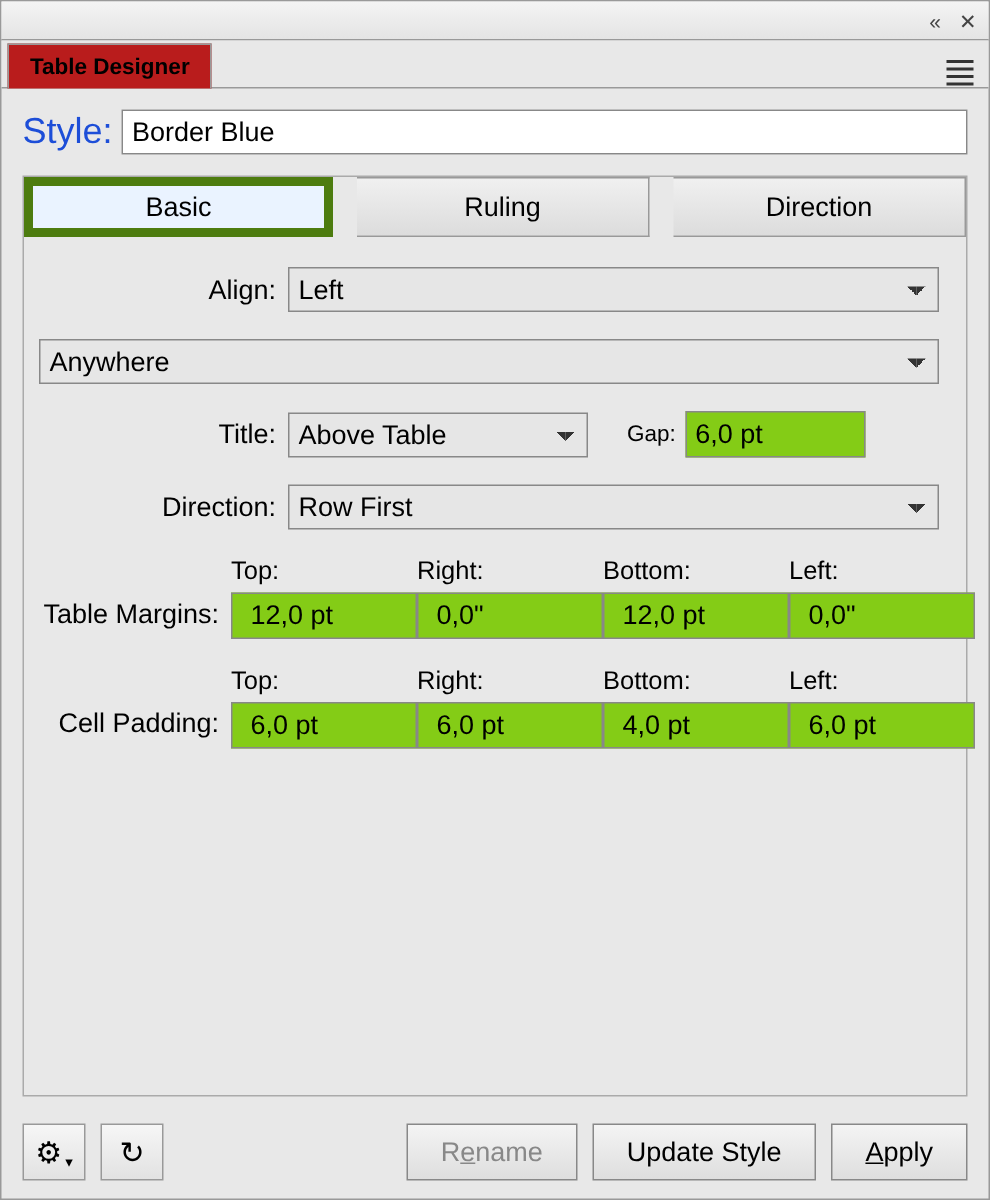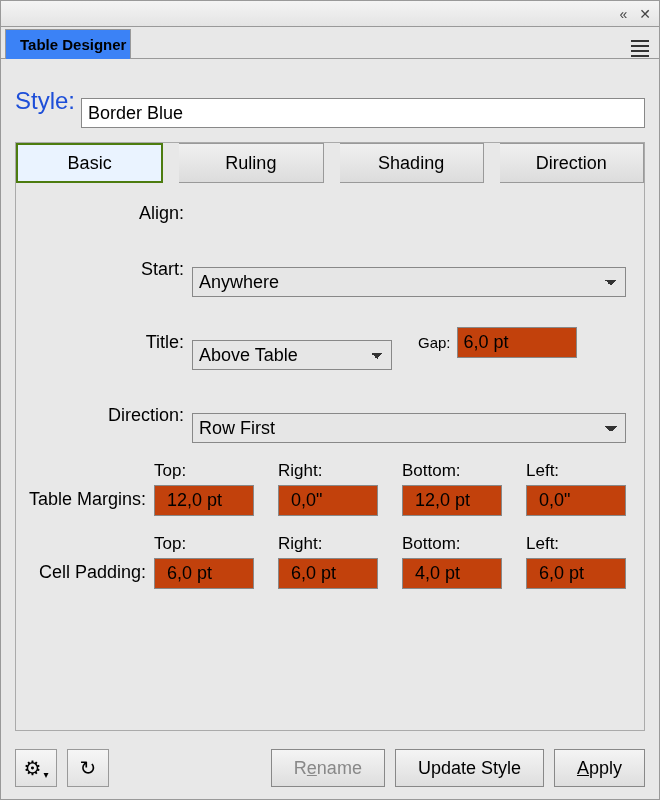--- a/index.html
+++ b/index.html
@@ -1,47 +1,47 @@
 <!DOCTYPE html>
 <html><head>
 <meta charset="utf-8">
 <style>
 * { box-sizing: border-box; margin: 0; padding: 0; font-family: "Segoe UI", Tahoma, sans-serif; }
 body { background: #e8e8e8; width: 660px; height: 800px; overflow: hidden; }
 .panel { width: 660px; height: 800px; background: #e8e8e8; border: 1px solid #999; display: flex; flex-direction: column; }
 .titlebar { height: 26px; background: linear-gradient(#f4f4f4,#e4e4e4); border-bottom: 1px solid #999; display: flex; justify-content: flex-end; align-items: center; padding: 0 8px; gap: 12px; }
 .titlebar .glyph { font-size: 14px; color: #444; cursor: default; }
 .tabbar { height: 32px; display: flex; align-items: flex-end; border-bottom: 1px solid #999; background: #e8e8e8; padding-left: 4px; }
-.panel-tab { padding: 6px 4px 6px 14px; font-weight: bold; font-size: 15px; background: #3b82f6; border: 1px solid #999; border-bottom: none; position: relative; top: 1px; }
+.panel-tab { padding: 6px 14px 6px 14px; font-weight: bold; font-size: 15px; background: #b91c1c; border: 1px solid #999; border-bottom: none; position: relative; top: 1px; }
 .tabbar-spacer { flex: 1; border-bottom: 1px solid transparent; display:flex; justify-content:flex-end; align-items:center; padding-right:10px;}
 .menu-icon { width:18px; display:flex; flex-direction:column; gap:3px; cursor:default;}
 .menu-icon span { height:2px; background:#333; }
 .content { flex: 1; padding: 14px 14px 10px 14px; display: flex; flex-direction: column; gap: 14px; }
 .row { display: flex; align-items: center; gap: 8px; }
 .row label.lbl { font-size: 24px; color: #1d4ed8; }
 .style-row label.lbl { width: 58px; }
-select, input[type=text] { font-size: 18px; padding: 4px 6px; border: 1px solid #888; background: #c2410c; font-family: inherit; }
-select { background: #e6e6e6; appearance: none; -webkit-appearance: none; padding-right: 24px; background-image: linear-gradient(45deg, transparent 50%, #333 50%), linear-gradient(135deg, #333 50%, transparent 50%); background-position: calc(100% - 14px) 55%, calc(100% - 8px) 55%; background-size: 6px 6px, 6px 6px; background-repeat: no-repeat; margin-top: 25px; }
+select, input[type=text] { font-size: 18px; padding: 4px 6px; border: 1px solid #888; background: #84cc16; font-family: inherit; }
+select { background: #e6e6e6; appearance: none; -webkit-appearance: none; padding-right: 24px; background-image: linear-gradient(45deg, transparent 50%, #333 50%), linear-gradient(135deg, #333 50%, transparent 50%); background-position: calc(100% - 14px) 55%, calc(100% - 8px) 55%; background-size: 6px 6px, 6px 6px; background-repeat: no-repeat; }
 .style-select { flex: 1; background: #fff; border: 1px solid #888; }
 .inner-box { border: 1px solid #aaa; padding: 0; background: #e8e8e8; flex:1; display:flex; flex-direction:column;}
 .inner-tabs { display: flex; height: 40px; }
 .inner-tab { flex: 1; border: 1px solid #999; display:flex; align-items:center; justify-content:center; font-size: 18px; background: linear-gradient(#f0f0f0,#dcdcdc); cursor: default; }
-.inner-tab.active { background: #eaf3ff; border: 2px solid #4d7c0f; font-weight: normal; }
+.inner-tab.active { background: #eaf3ff; border: 6px solid #4d7c0f; font-weight: normal; }
 .inner-tab + .inner-tab { border-left: none; margin-left: 16px; }
 .inner-body { flex:1; padding: 20px 18px 10px 10px; display:flex; flex-direction:column; gap: 18px;}
 .form-row { display:flex; align-items:center; gap: 6px; }
 .form-row .flabel { width: 160px; text-align: right; font-size: 18px; padding-right: 2px;}
 .full-select { flex:1; }
 .title-select { width: 200px; }
 .gap-input { width: 120px; }
 .orphan-input { width: 70px; }
 .four-col { display:flex; gap: 24px; flex:1;}
 .four-col .cell { display:flex; flex-direction:column; gap:4px; width: 100px;}
 .four-col .cell .sub { font-size:17px; }
-.four-col .cell input { width: 100px; padding-left: 12px; }
+.four-col .cell input { width: 124px; padding-left: 12px; }
 .footer { height: 58px; padding: 10px 14px 14px 14px; display:flex; align-items:center; gap: 10px; }
 .icon-btn { width: 42px; height: 38px; border: 1px solid #999; background: linear-gradient(#f6f6f6,#e2e2e2); display:flex; align-items:center; justify-content:center; font-size:20px; cursor:default;}
 .gear-wrap { position:relative; display:flex; align-items:flex-end;}
 .gear-wrap .caret { font-size:10px; margin-left:2px; }
 .spacer { flex:1; }
 .btn { height: 38px; padding: 0 22px; border:1px solid #888; background: linear-gradient(#f4f4f4,#dedede); font-size:18px; cursor:default; display:flex; align-items:center;}
 .btn.disabled { color:#888; }
 .u { text-decoration: underline; }
 .gap-label { font-size:15px; margin-left: 20px;}
 </style>
@@ -70,29 +70,28 @@
       <label class="lbl">Style:</label>
       <select class="style-select">
         <option>Border Blue</option>
       </select>
     </div>
 
     <div class="inner-box">
       <div class="inner-tabs">
         <div class="inner-tab active">Basic</div>
         <div class="inner-tab">Ruling</div>
-        <div class="inner-tab">Shading</div>
         <div class="inner-tab">Direction</div>
       </div>
       <div class="inner-body">
         <div class="form-row">
           <div class="flabel">Align:</div>
+          <select class="full-select"><option>Left</option></select>
         </div>
         <div class="form-row">
-          <div class="flabel">Start:</div>
           <select class="full-select"><option>Anywhere</option></select>
         </div>
         <div class="form-row">
           <div class="flabel">Title:</div>
           <select class="title-select"><option>Above Table</option></select>
           <span class="gap-label">Gap:</span>
           <input type="text" class="gap-input" value="6,0 pt" style="">
         </div>
         <div class="form-row">
           <div class="flabel">Direction:</div>

